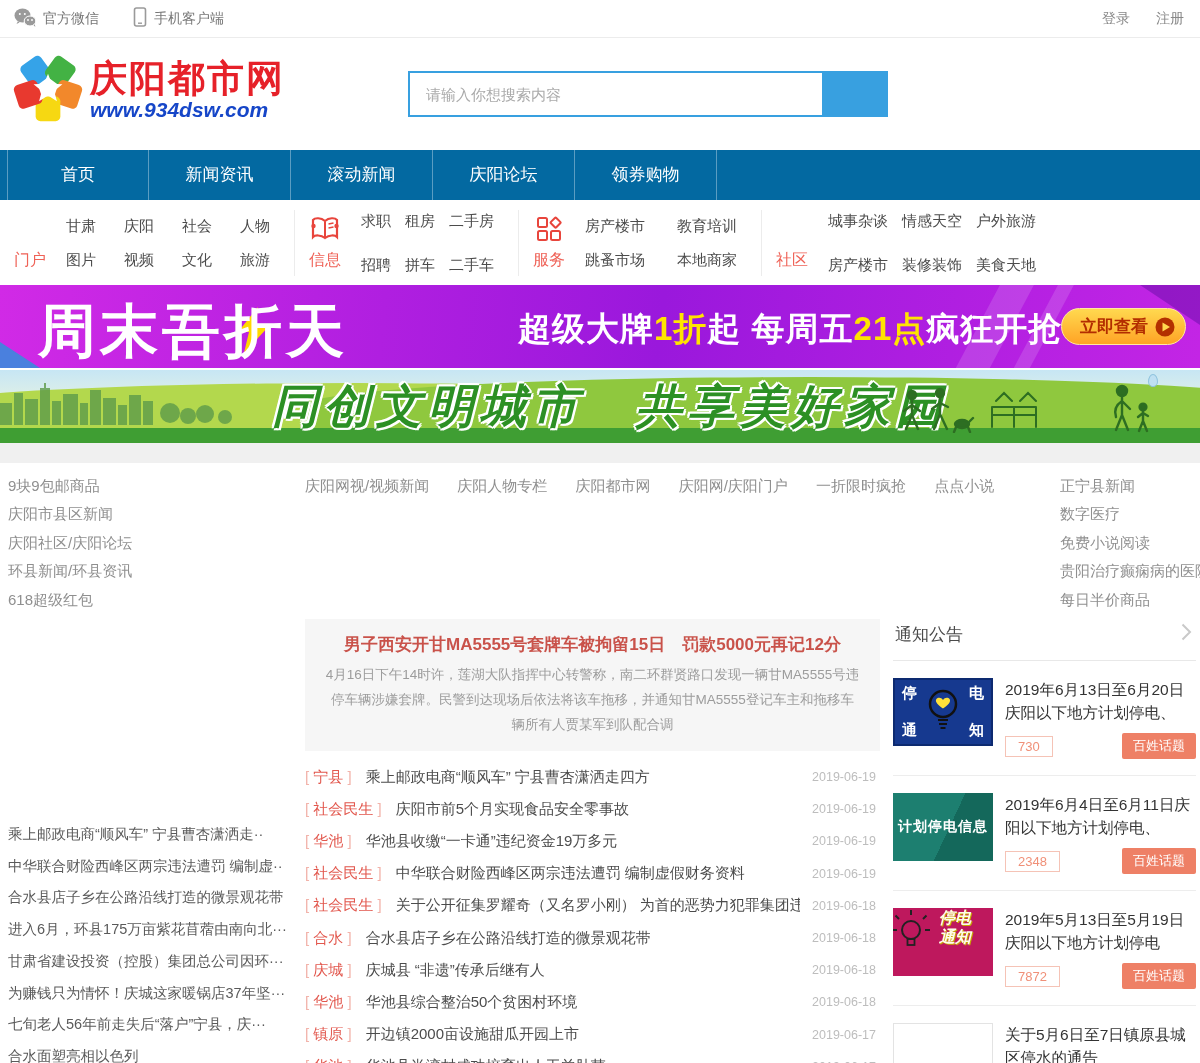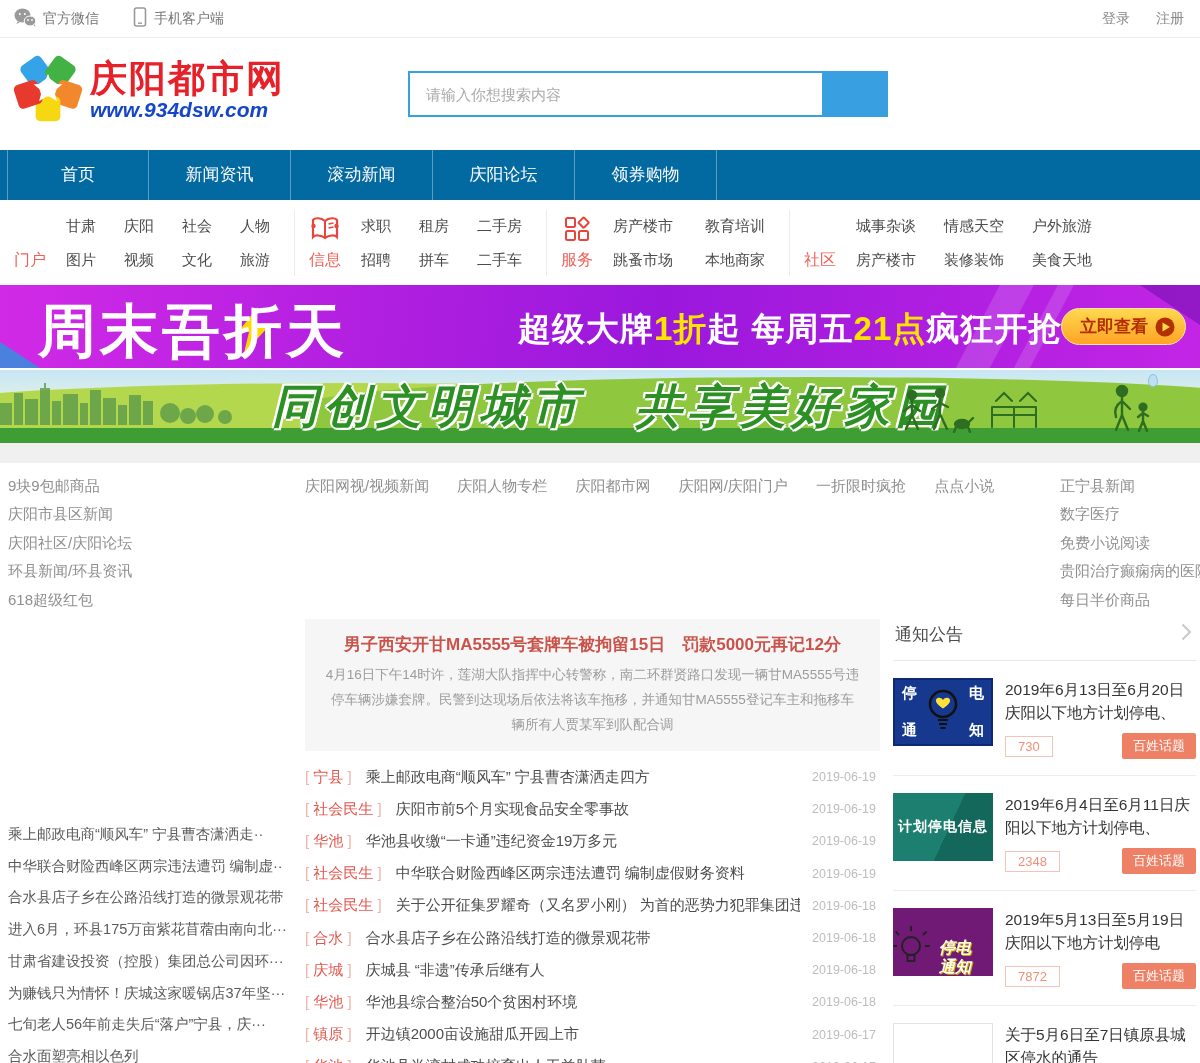--- a/index.html
+++ b/index.html
@@ -37,21 +37,21 @@
   
   .subnav { height:85px; display:flex; align-items:center; font-size:15px; }
   .group { display:flex; align-items:center; height:66px; padding:0 24px 0 14px; }
   .group + .group { border-left:1px solid #ececec; }
   .glabel { display:flex; flex-direction:column; align-items:center; justify-content:flex-end;
     height:64px; margin-right:20px; color:#ef6257; font-size:16px; }
   .gl-icon { height:32px; display:flex; align-items:center; justify-content:center; }
   .gl-txt { height:30px; line-height:30px; }
   .glinks { display:grid; row-gap:4px; }
   .glinks.c4 { grid-template-columns:repeat(4,auto); column-gap:28px; }
-  .glinks.c3 { grid-template-columns:repeat(3,auto); column-gap:28px; }
+  .glinks.c3 { grid-template-columns:repeat(3,auto); column-gap:28px;gap:14px; }
   .glinks.c2 { grid-template-columns:repeat(2,auto); column-gap:32px; }
   .glinks a { color:#4c4c4c; line-height:30px; text-align:center; white-space:nowrap; }
 
   
   .promo { height:83px; position:relative; overflow:hidden;
     background:linear-gradient(96deg,#d12ae6 0%,#b01fe0 32%,#9a18dc 55%,#c325e5 100%); }
   .promo-title { position:absolute; left:38px; top:8px; font-size:58px; font-weight:900;
     color:#fff; letter-spacing:4px; z-index:2; }
   .promo-bolt { position:absolute; left:238px; top:22px; z-index:1; }
   .promo-sub { position:absolute; left:518px; top:22px; font-size:33px; font-weight:bold;
@@ -121,21 +121,21 @@
     padding:6px 4px 14px 2px; border-bottom:1px solid #e8e8e8; font-size:17px; color:#4a4a4a; }
   .notice { display:flex; padding:17px 0 16px; border-bottom:1px solid #ededed; }
   .thumb { width:100px; height:68px; margin-right:12px; flex-shrink:0; position:relative; overflow:hidden; }
   .thumb-blue { background:#16398f; border:2px solid #0d2a70; }
   .tchar { position:absolute; color:#fff; font-weight:bold; font-size:15px; }
   .tc-tl{left:7px;top:4px;} .tc-tr{right:7px;top:4px;} .tc-bl{left:7px;bottom:4px;} .tc-br{right:7px;bottom:4px;}
   .tbulb { position:absolute; left:50%; top:50%; transform:translate(-50%,-50%); }
   .thumb-teal { background:linear-gradient(115deg,#1d7f70 55%,#14685b 55%);
     display:flex; align-items:center; justify-content:center; }
   .tteal-text { color:#fff; font-weight:bold; font-size:14px; letter-spacing:1px; white-space:nowrap; }
-  .thumb-yellow { background:#701a75; display:flex; align-items:flex-end; }
+  .thumb-yellow { background:#be185d; display:flex; align-items:flex-start; }
   .ty-text { margin-left:4px; color:#fffde8; font-weight:bold; font-style:italic; font-size:16px;
     line-height:19px; text-shadow:1px 1px 0 #c8a900; }
   .thumb-white { background:#fff; border:1px solid #e3e3e3; }
   .n-right { flex:1; display:flex; flex-direction:column; }
   .n-title { font-size:15.5px; color:#333; line-height:23px; height:46px; overflow:hidden; }
   .n-meta { display:flex; justify-content:space-between; align-items:center; margin-top:9px; }
   .count { border:1px solid #f5c3b6; color:#f09078; font-size:13px; padding:2px 12px; background:#fff; }
   .tag { background:#ee8066; color:#fff; font-size:13px; padding:4px 11px; border-radius:2px; }
 </style>
 </head>

